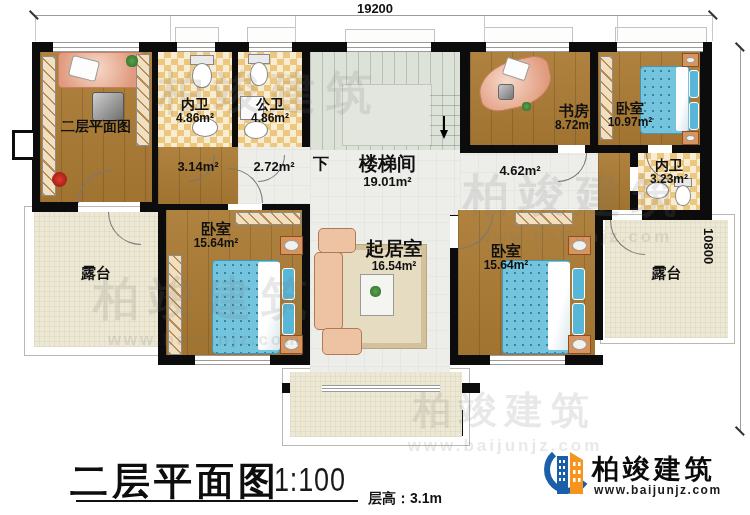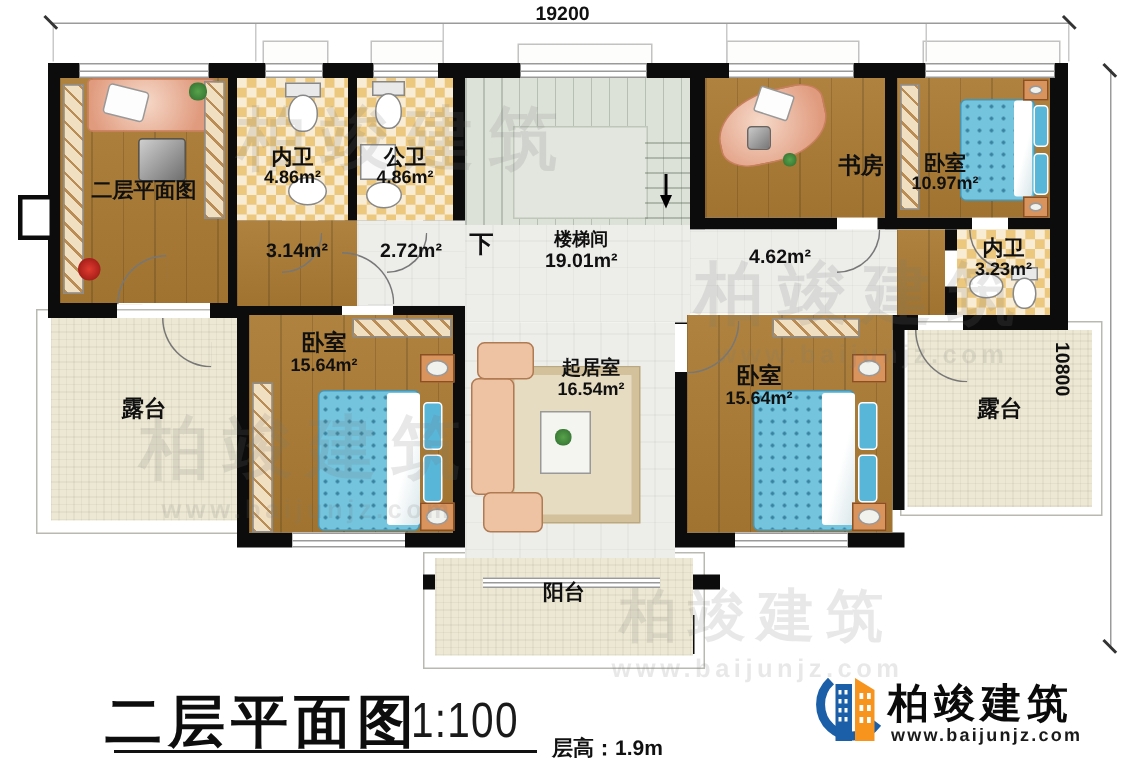--- a/index.html
+++ b/index.html
@@ -247,57 +247,57 @@
   <div class="rl" style="left:158px;top:160px;width:80px;">
     <span class="ar" style="font-size:13px;">3.14m²</span>
   </div>
   <div class="rl" style="left:238px;top:160px;width:72px;">
     <span class="ar" style="font-size:13px;">2.72m²</span>
   </div>
   <div class="rl" style="left:306px;top:155px;width:30px;">
     <span class="nm" style="font-size:16px;">下</span>
   </div>
   <div class="rl" style="left:345px;top:153px;width:85px;">
-    <span class="nm" style="font-size:12px;text-align:center;">楼梯间</span>
+    <span class="nm" style="font-size:19px;text-align:center;">楼梯间</span>
     <span class="ar" style="font-size:13px;">19.01m²</span>
   </div>
   <div class="rl" style="left:470px;top:102px;width:120px;margin-left:44px;">
     <span class="nm" style="font-size:15px;">书房</span>
+    <span class="ar">8.72m²</span>
   </div>
   <div class="rl" style="left:598px;top:100px;width:64px;">
     <span class="nm">卧室</span>
     <span class="ar">10.97m²</span>
   </div>
   <div class="rl" style="left:638px;top:157px;width:62px;">
     <span class="nm">内卫</span>
     <span class="ar">3.23m²</span>
   </div>
   <div class="rl" style="left:480px;top:164px;width:80px;">
     <span class="ar" style="font-size:13px;">4.62m²</span>
   </div>
   <div class="rl" style="left:170px;top:220px;width:92px;">
     <span class="nm" style="font-size:15px;">卧室</span>
     <span class="ar">15.64m²</span>
   </div>
   <div class="rl" style="left:340px;top:238px;width:108px;">
-    <span class="nm" style="font-size:13px;text-align:center;">起居室</span>
+    <span class="nm" style="font-size:19px;text-align:center;">起居室</span>
     <span class="ar">16.54m²</span>
   </div>
   <div class="rl" style="left:460px;top:242px;width:92px;">
     <span class="nm" style="font-size:15px;">卧室</span>
     <span class="ar">15.64m²</span>
   </div>
   <div class="rl" style="left:34px;top:264px;width:124px;">
     <span class="nm" style="font-size:15px;">露台</span>
   </div>
   <div class="rl" style="left:605px;top:264px;width:123px;">
     <span class="nm" style="font-size:15px;">露台</span>
   </div>
   <div class="rl" style="left:290px;top:386px;width:172px;">
-    <span class="nm">阳台</span>
   </div>
 
   <div class="wm" style="left:140px;top:62px;width:260px;">
     <span class="big">柏竣建筑</span>
   </div>
   <div class="wm" style="left:55px;top:268px;width:300px;">
     <span class="big">柏竣建筑</span>
     <span class="small">www.baijunjz.com</span>
   </div>
   <div class="wm" style="left:430px;top:165px;width:290px;">
@@ -306,21 +306,21 @@
   </div>
   <div class="wm" style="left:380px;top:385px;width:250px;">
     <span class="big" style="font-size:38px;letter-spacing:8px;">柏竣建筑</span>
     <span class="small">www.baijunjz.com</span>
   </div>
 
   <div class="title-main">二层平面图</div>
   <div class="title-underline"></div>
   <div class="title-scale">1:100</div>
   <div class="tb-small" style="left:368px;top:490px;">
-    <span>层高：</span><span>1.9m</span>
+    <span>层高：</span><span>3.1m</span>
   </div>
 
   <svg class="abs" style="left:540px;top:448px;z-index:50;" width="50" height="56" viewBox="0 0 50 56">
     <path d="M14 6 A 21 21 0 1 0 45 34" stroke="#1b5fa8" stroke-width="6" fill="none"></path>
     <rect x="17" y="8" width="11" height="38" fill="#1b5fa8"></rect>
     <rect x="19" y="12" width="2" height="3" fill="#fff"></rect>
       <rect x="23" y="12" width="2" height="3" fill="#fff"></rect>
     <rect x="19" y="18" width="2" height="3" fill="#fff"></rect>
       <rect x="23" y="18" width="2" height="3" fill="#fff"></rect>
     <rect x="19" y="24" width="2" height="3" fill="#fff"></rect>

